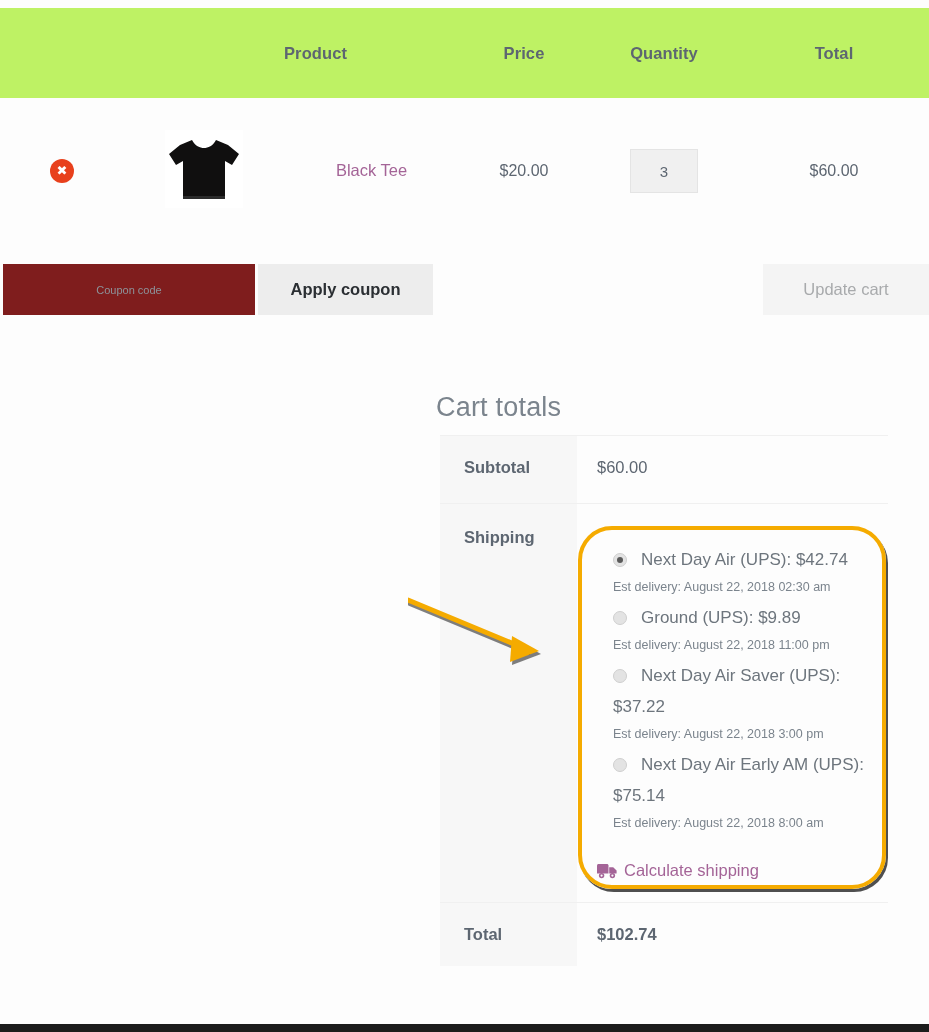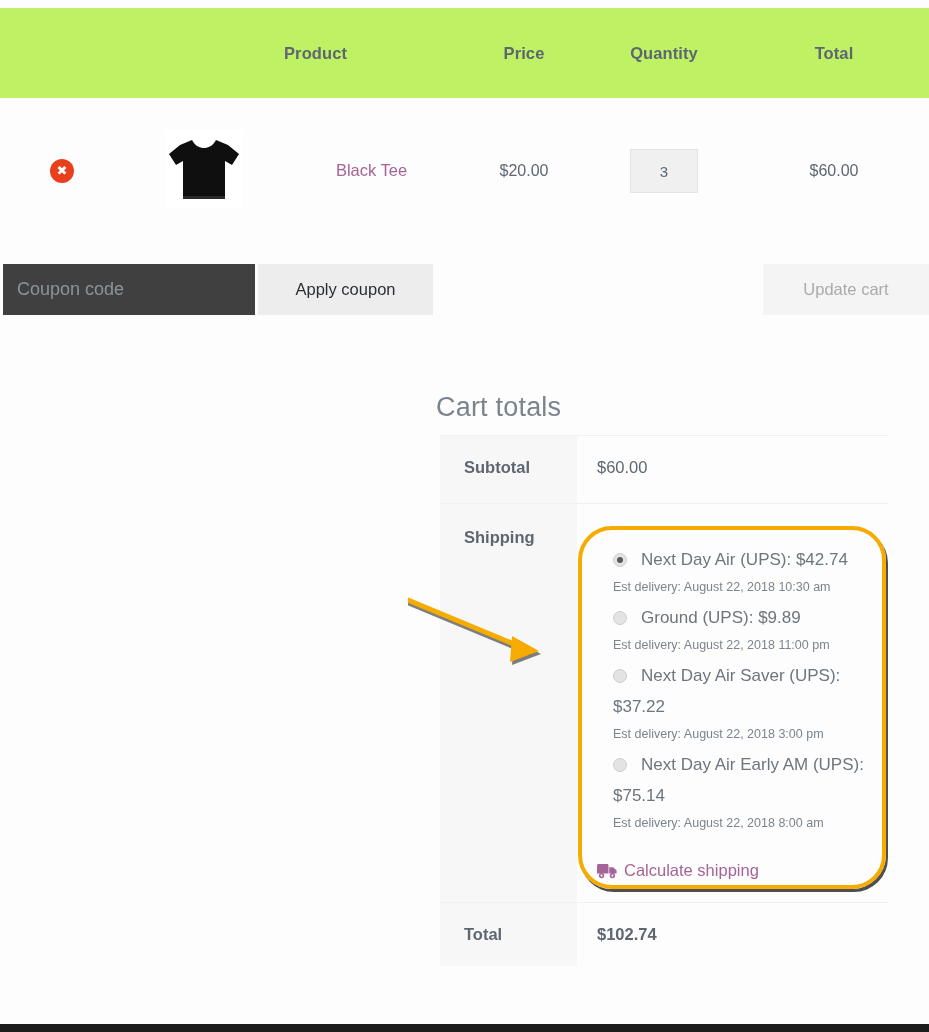--- a/index.html
+++ b/index.html
@@ -95,37 +95,38 @@
 
   
   .coupon-row {
     position: absolute;
     left: 0; top: 264px;
     width: 929px; height: 51px;
   }
   .coupon-input {
     position: absolute; left: 3px; top: 0;
     width: 252px; height: 51px;
-    background: #404040;
+    background: #7f1d1d;
     border: none;
     outline: none;
     padding: 0 14px;
-    font-size: 18px;
+    font-size: 11px;
     color: #8d939a;
     font-family: "Liberation Sans", sans-serif;
+    text-align: center;
   }
   .coupon-input::placeholder { color: #8d939a; opacity: 1; }
 
   .apply-coupon-btn {
     position: absolute; left: 258px; top: 0;
     width: 175px; height: 51px;
     background: #ededed;
     border: none;
     font-size: 16.5px;
-    font-weight: normal;
+    font-weight: bold;
     color: #2b2f33;
     cursor: pointer;
     font-family: "Liberation Sans", sans-serif;
   }
   .update-cart-btn {
     position: absolute; left: 763px; top: 0;
     width: 166px; height: 51px;
     background: #f4f4f4;
     border: none;
     font-size: 16.5px;
@@ -303,21 +304,21 @@
         <td>$60.00</td>
       </tr>
       <tr class="row-shipping">
         <th>Shipping</th>
         <td>
           <ul class="ship-list">
             <li class="ship-item">
               <label class="ship-label">
                 <span class="radio checked"></span><span>Next Day Air (UPS): $42.74</span>
               </label>
-              <span class="ship-eta">Est delivery: August 22, 2018 10:30 am</span>
+              <span class="ship-eta">Est delivery: August 22, 2018 02:30 am</span>
             </li>
             <li class="ship-item">
               <label class="ship-label">
                 <span class="radio"></span><span>Ground (UPS): $9.89</span>
               </label>
               <span class="ship-eta">Est delivery: August 22, 2018 11:00 pm</span>
             </li>
             <li class="ship-item">
               <label class="ship-label">
                 <span class="radio"></span><span>Next Day Air Saver (UPS): $37.22</span>

